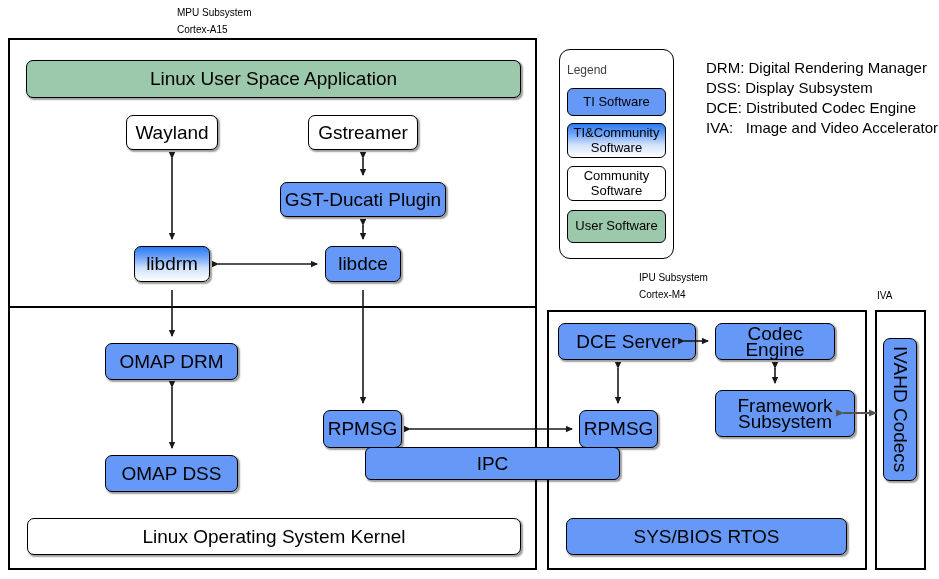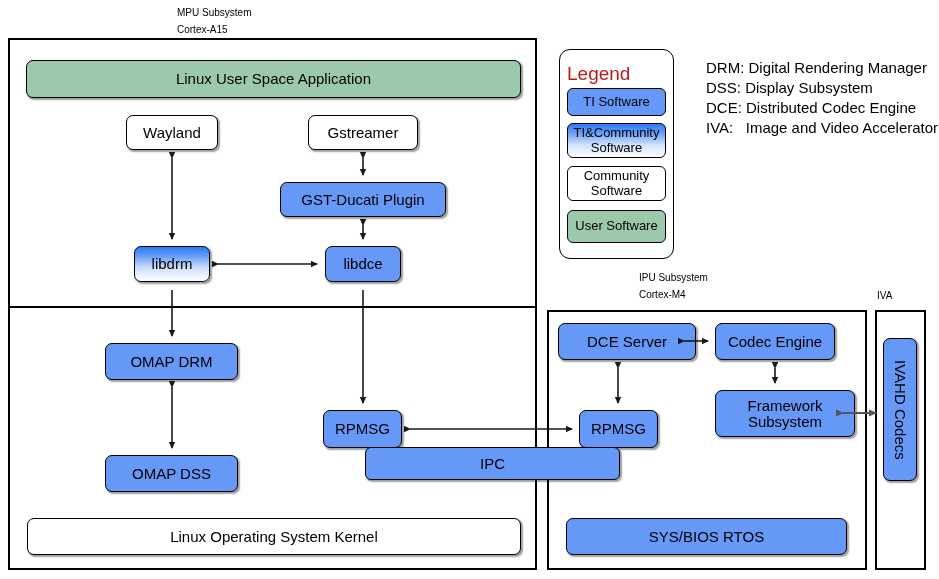--- a/index.html
+++ b/index.html
@@ -15,40 +15,40 @@
   .frame-divider{position:absolute;height:0;border-top:2px solid #000;}
 
   
   .caption{position:absolute;font-size:10px;line-height:17px;white-space:pre;color:#000;}
 
   
   .node{
     position:absolute;box-sizing:border-box;
     border:1.3px solid #000;border-radius:7px;
     display:flex;align-items:center;justify-content:center;
-    text-align:center;font-size:15px;line-height:16px;
+    text-align:center;font-size:19px;line-height:16px;
     color:#000;background:#fff;
     box-shadow:1.5px 1.5px 1.5px rgba(0,0,0,.38);
   }
   .node.blue{background:#6699f7;}
   .node.green{background:#9cc8ac;}
   .node.white{background:#ffffff;}
   .node.grad{background:linear-gradient(to bottom,#2b7bf5 0%,#69a0f8 28%,#cfe0fb 62%,#ffffff 100%);}
   .node.small{font-size:13px;line-height:14.5px;}
   .node.noshadow{box-shadow:none;}
   .node.vertical{
     writing-mode:vertical-rl;text-orientation:mixed;
   }
 
   
   .legend-box{
     position:absolute;box-sizing:border-box;
     border:1.3px solid #000;border-radius:11px;background:#fff;
   }
-  .legend-title{position:absolute;font-size:19px;color:#b91c1c;}
+  .legend-title{position:absolute;font-size:12px;color:#404040;}
 
   
   .abbr{position:absolute;font-size:15px;line-height:20px;white-space:pre;color:#000;}
 
   
   .conn{position:absolute;}
   svg.conn{overflow:visible;}
   .ln{stroke:#1a1a1a;stroke-width:1.6;fill:none;}
   .ln-gray{stroke:#555;stroke-width:2.2;fill:none;}
 </style>

